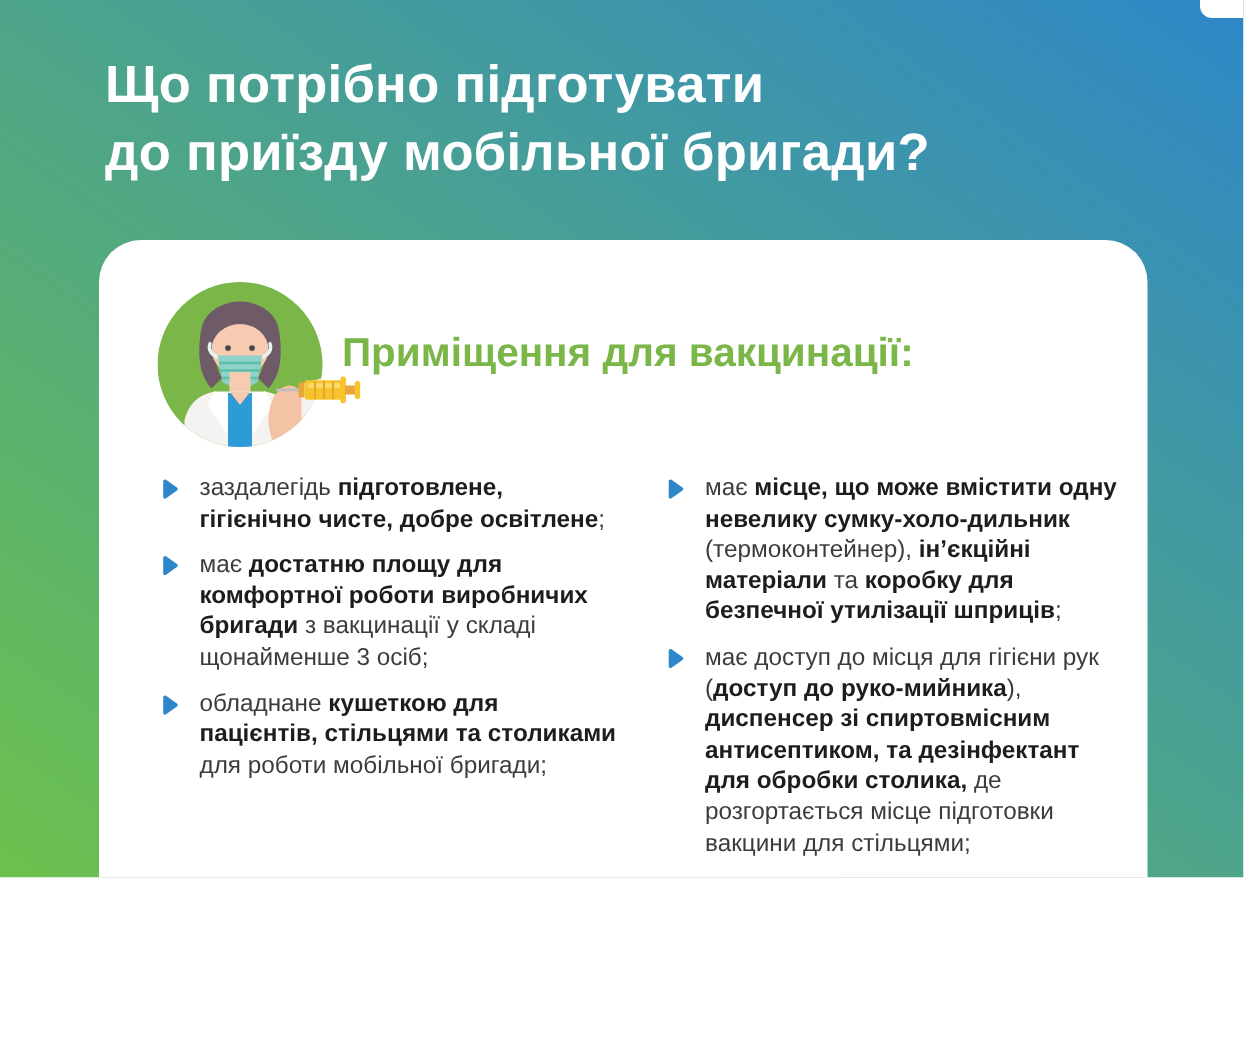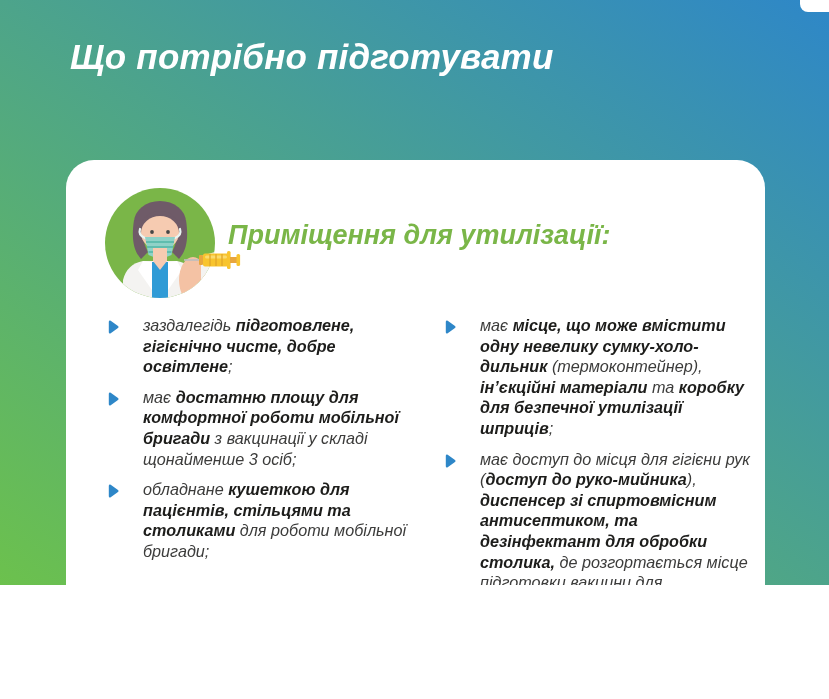--- a/index.html
+++ b/index.html
@@ -2,21 +2,20 @@
 <html><head>
 <meta charset="utf-8">
 <style>
   html,body{margin:0;padding:0;}
   .canvas{
     position:relative;
     width:829px;height:585px;
     overflow:hidden;
     background:linear-gradient(to top right,#6cc14d 0%,#2e87c8 100%);
     font-family:"Liberation Sans",sans-serif;
-    font-style:italic;
   }
   .corner-notch{
     position:absolute;top:0;right:0;width:29px;height:12px;
     background:#ffffff;border-bottom-left-radius:8px;
   }
   .page-title{
     position:absolute;left:70px;top:34px;
     color:#ffffff;font-size:35px;font-weight:bold;line-height:45px;
     letter-spacing:.2px;
   }
@@ -29,36 +28,37 @@
     position:absolute;left:162px;top:61px;
     color:#7ab648;font-size:27px;font-weight:bold;line-height:28px;
     white-space:nowrap;
   }
   .columns{
     position:absolute;left:42px;top:155px;right:14px;
     display:flex;gap:31px;
   }
   .col{flex:1;min-width:0;}
   .bullet-item{
-    display:flex;gap:24px;margin-bottom:10px;
+    display:flex;gap:14px;margin-bottom:10px;
     font-size:16.2px;line-height:20.6px;color:#3c3c3b;
   }
   .bullet-item b{color:#1d1d1b;}
   .arrow-bullet{flex:0 0 11px;margin-top:3px;}
   .item-text{flex:1;min-width:0;}
 </style>
 </head>
 <body>
 
 <div class="canvas">
 
   <div class="corner-notch"></div>
 
   <div class="page-title">
     <div>Що потрібно підготувати</div>
+    <div>до приїзду мобільної бригади?</div>
   </div>
 
   <div class="card">
 
     <div class="avatar">
       <svg width="140" height="110" viewBox="0 0 140 110">
         <defs>
             <clipPath id="avclip">
               <circle cx="55" cy="55" r="55"></circle>
             </clipPath>
@@ -91,35 +91,35 @@
           <rect x="98" y="65.5" width="26" height="13" rx="2" fill="#f8c42e"></rect>
           <rect x="100" y="67.5" width="22" height="3" rx="1.5" fill="#fbdb6e"></rect>
           <path d="M105,66 L105,78 M111,66 L111,78 M117,66 L117,78" stroke="#e3a92a" stroke-width="1.4"></path>
           <rect x="122" y="63" width="3.6" height="18" rx="1.6" fill="#f8c42e"></rect>
           <rect x="125" y="69" width="8" height="6" fill="#e8a63d"></rect>
           <rect x="131.5" y="66" width="3.6" height="12" rx="1.6" fill="#f8c42e"></rect>
         </g>
       </svg>
     </div>
 
-    <div class="card-heading">Приміщення для утилізації:</div>
+    <div class="card-heading">Приміщення для вакцинації:</div>
 
     <div class="columns">
       <div class="col">
           <div class="bullet-item">
             <span class="arrow-bullet"><svg width="11" height="14" viewBox="0 0 11 14">
                 <path d="M2 1.8 L9.3 7 L2 12.2 Z" fill="#2e87c8" stroke="#2e87c8" stroke-width="2.4" stroke-linejoin="round"></path>
               </svg></span>
             <span class="item-text"><span>заздалегідь </span><b>підготовлене, гігієнічно чисте, добре освітлене</b><span>;</span></span>
           </div>
           <div class="bullet-item">
             <span class="arrow-bullet"><svg width="11" height="14" viewBox="0 0 11 14">
                 <path d="M2 1.8 L9.3 7 L2 12.2 Z" fill="#2e87c8" stroke="#2e87c8" stroke-width="2.4" stroke-linejoin="round"></path>
               </svg></span>
-            <span class="item-text"><span>має </span><b>достатню площу для комфортної роботи мобільної бригади</b><span> з вакцинації у складі щонайменше 3 осіб;</span></span>
+            <span class="item-text"><span>має </span><b>достатню площу для комфортної роботи виробничих бригади</b><span> з вакцинації у складі щонайменше 3 осіб;</span></span>
           </div>
           <div class="bullet-item">
             <span class="arrow-bullet"><svg width="11" height="14" viewBox="0 0 11 14">
                 <path d="M2 1.8 L9.3 7 L2 12.2 Z" fill="#2e87c8" stroke="#2e87c8" stroke-width="2.4" stroke-linejoin="round"></path>
               </svg></span>
             <span class="item-text"><span>обладнане </span><b>кушеткою для пацієнтів, стільцями та столиками</b><span> для роботи мобільної бригади;</span></span>
           </div>
         </div>
       <div class="col">
           <div class="bullet-item">

